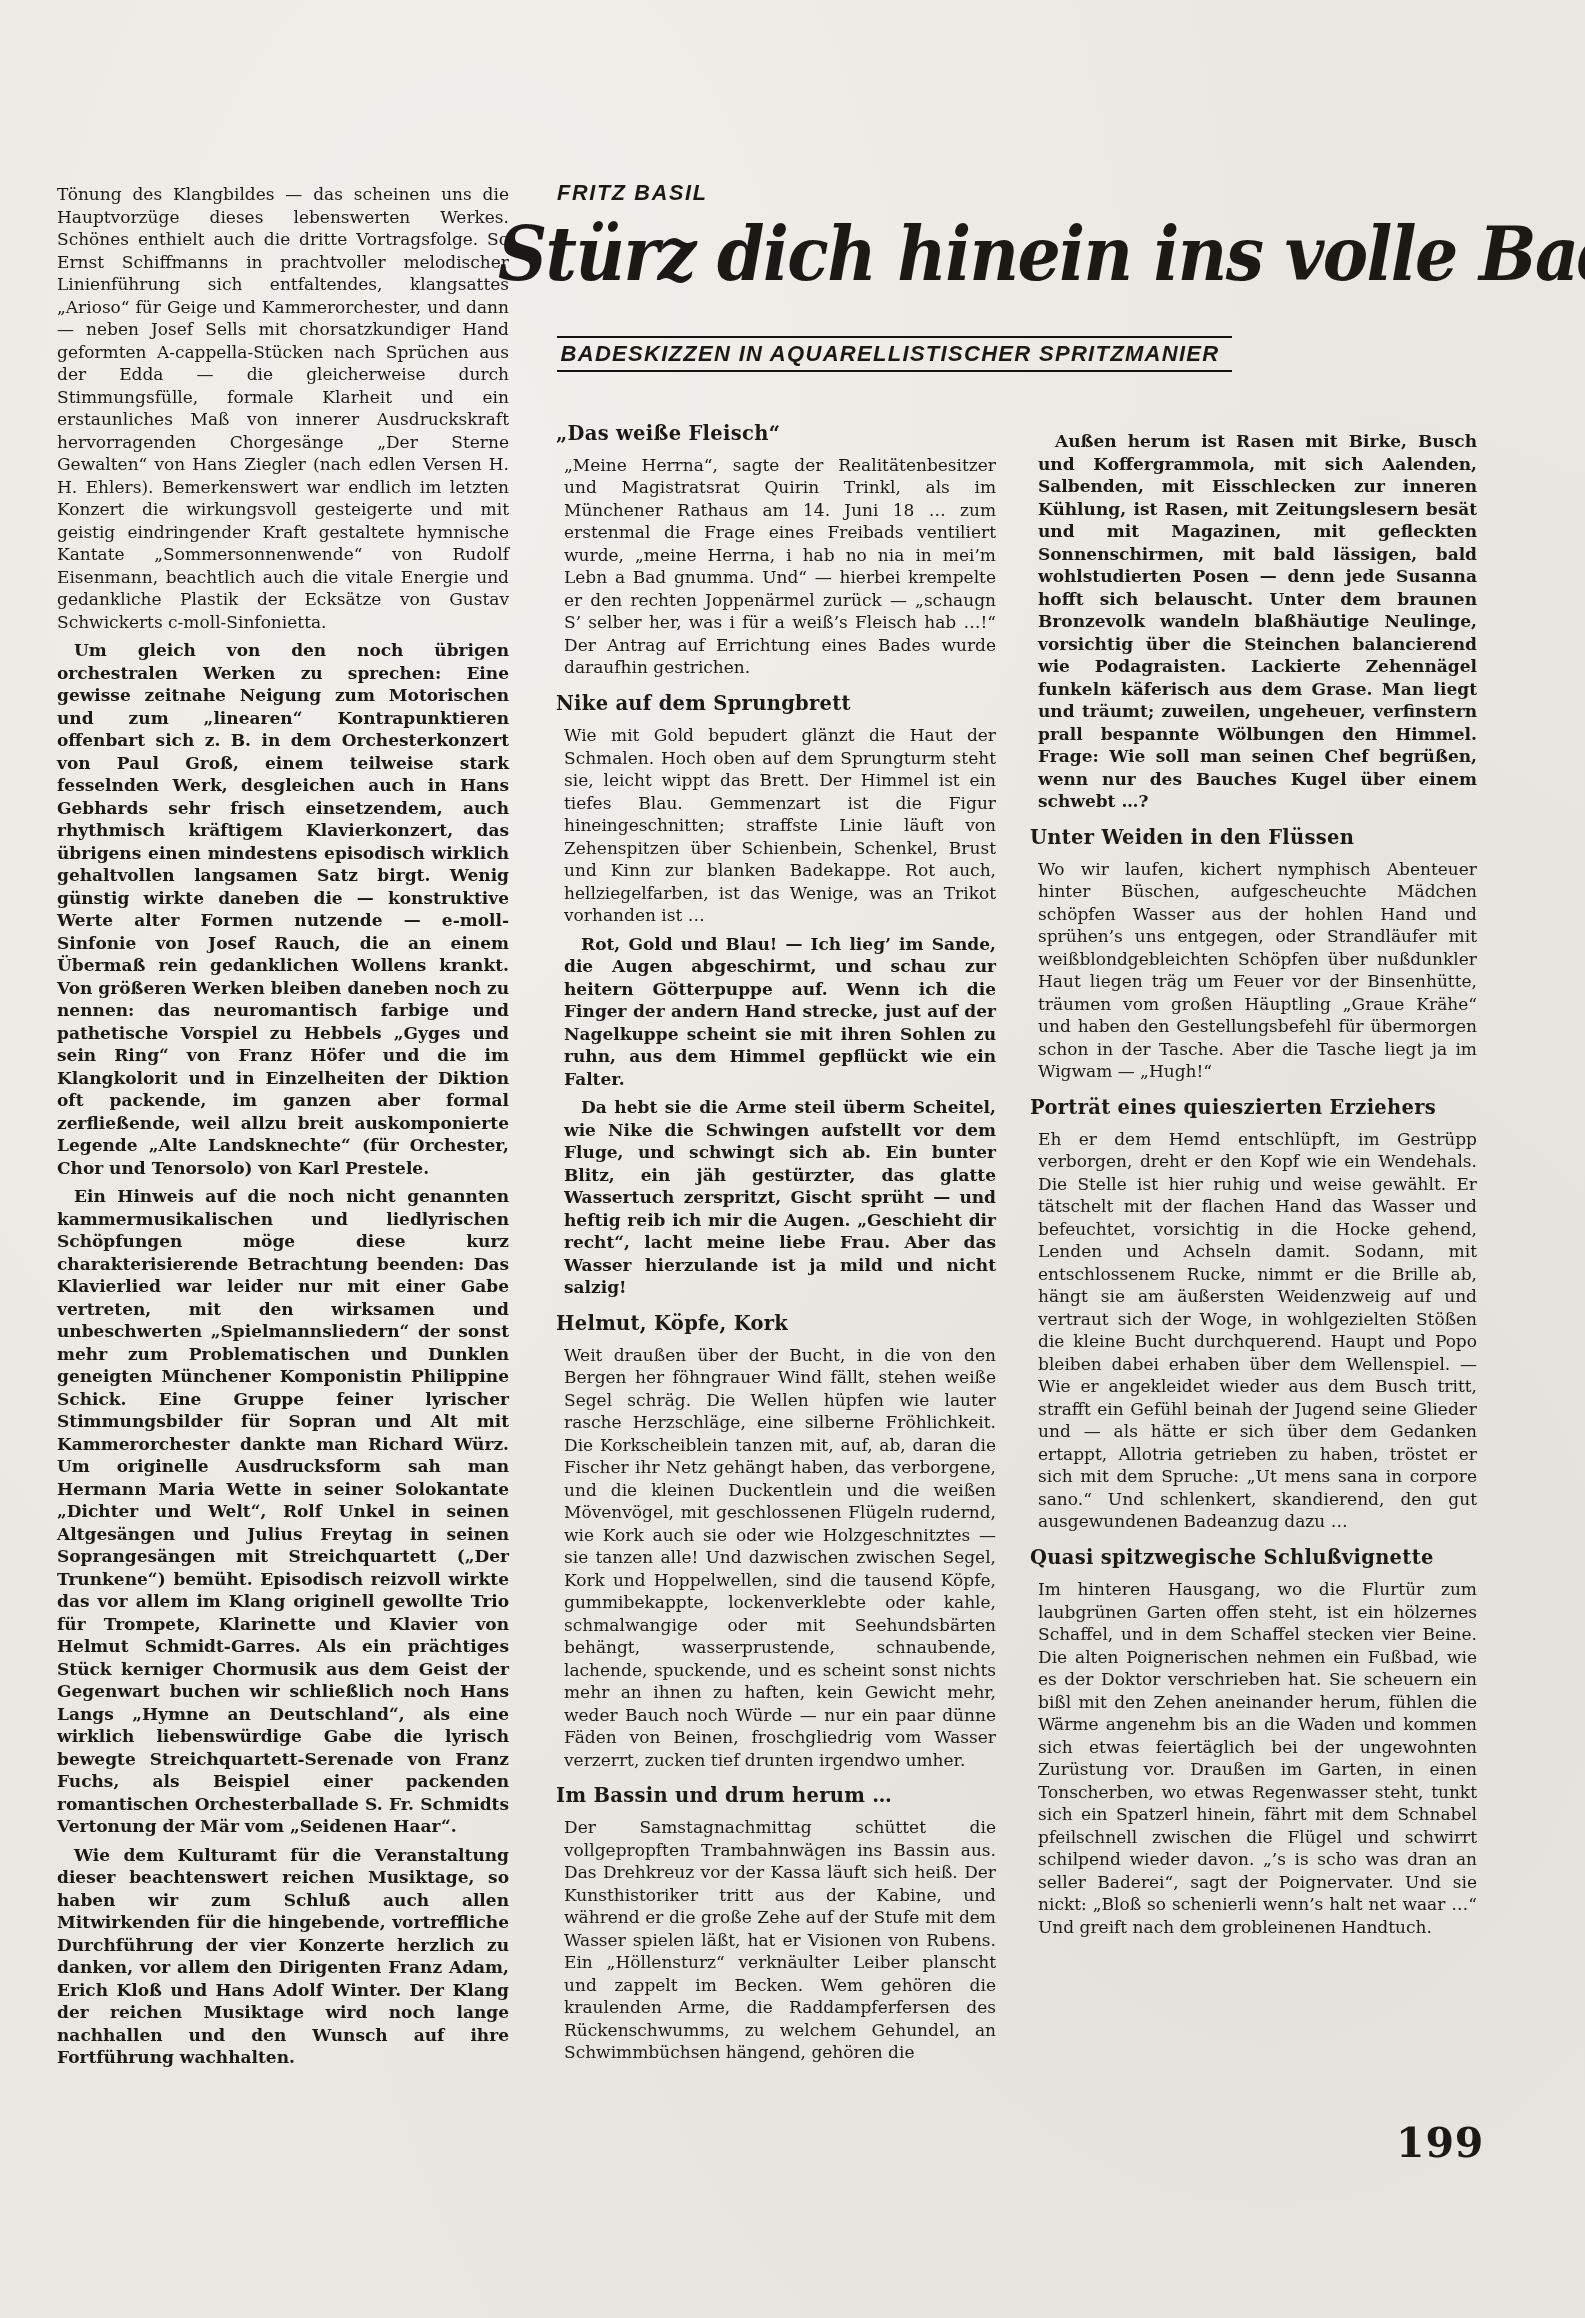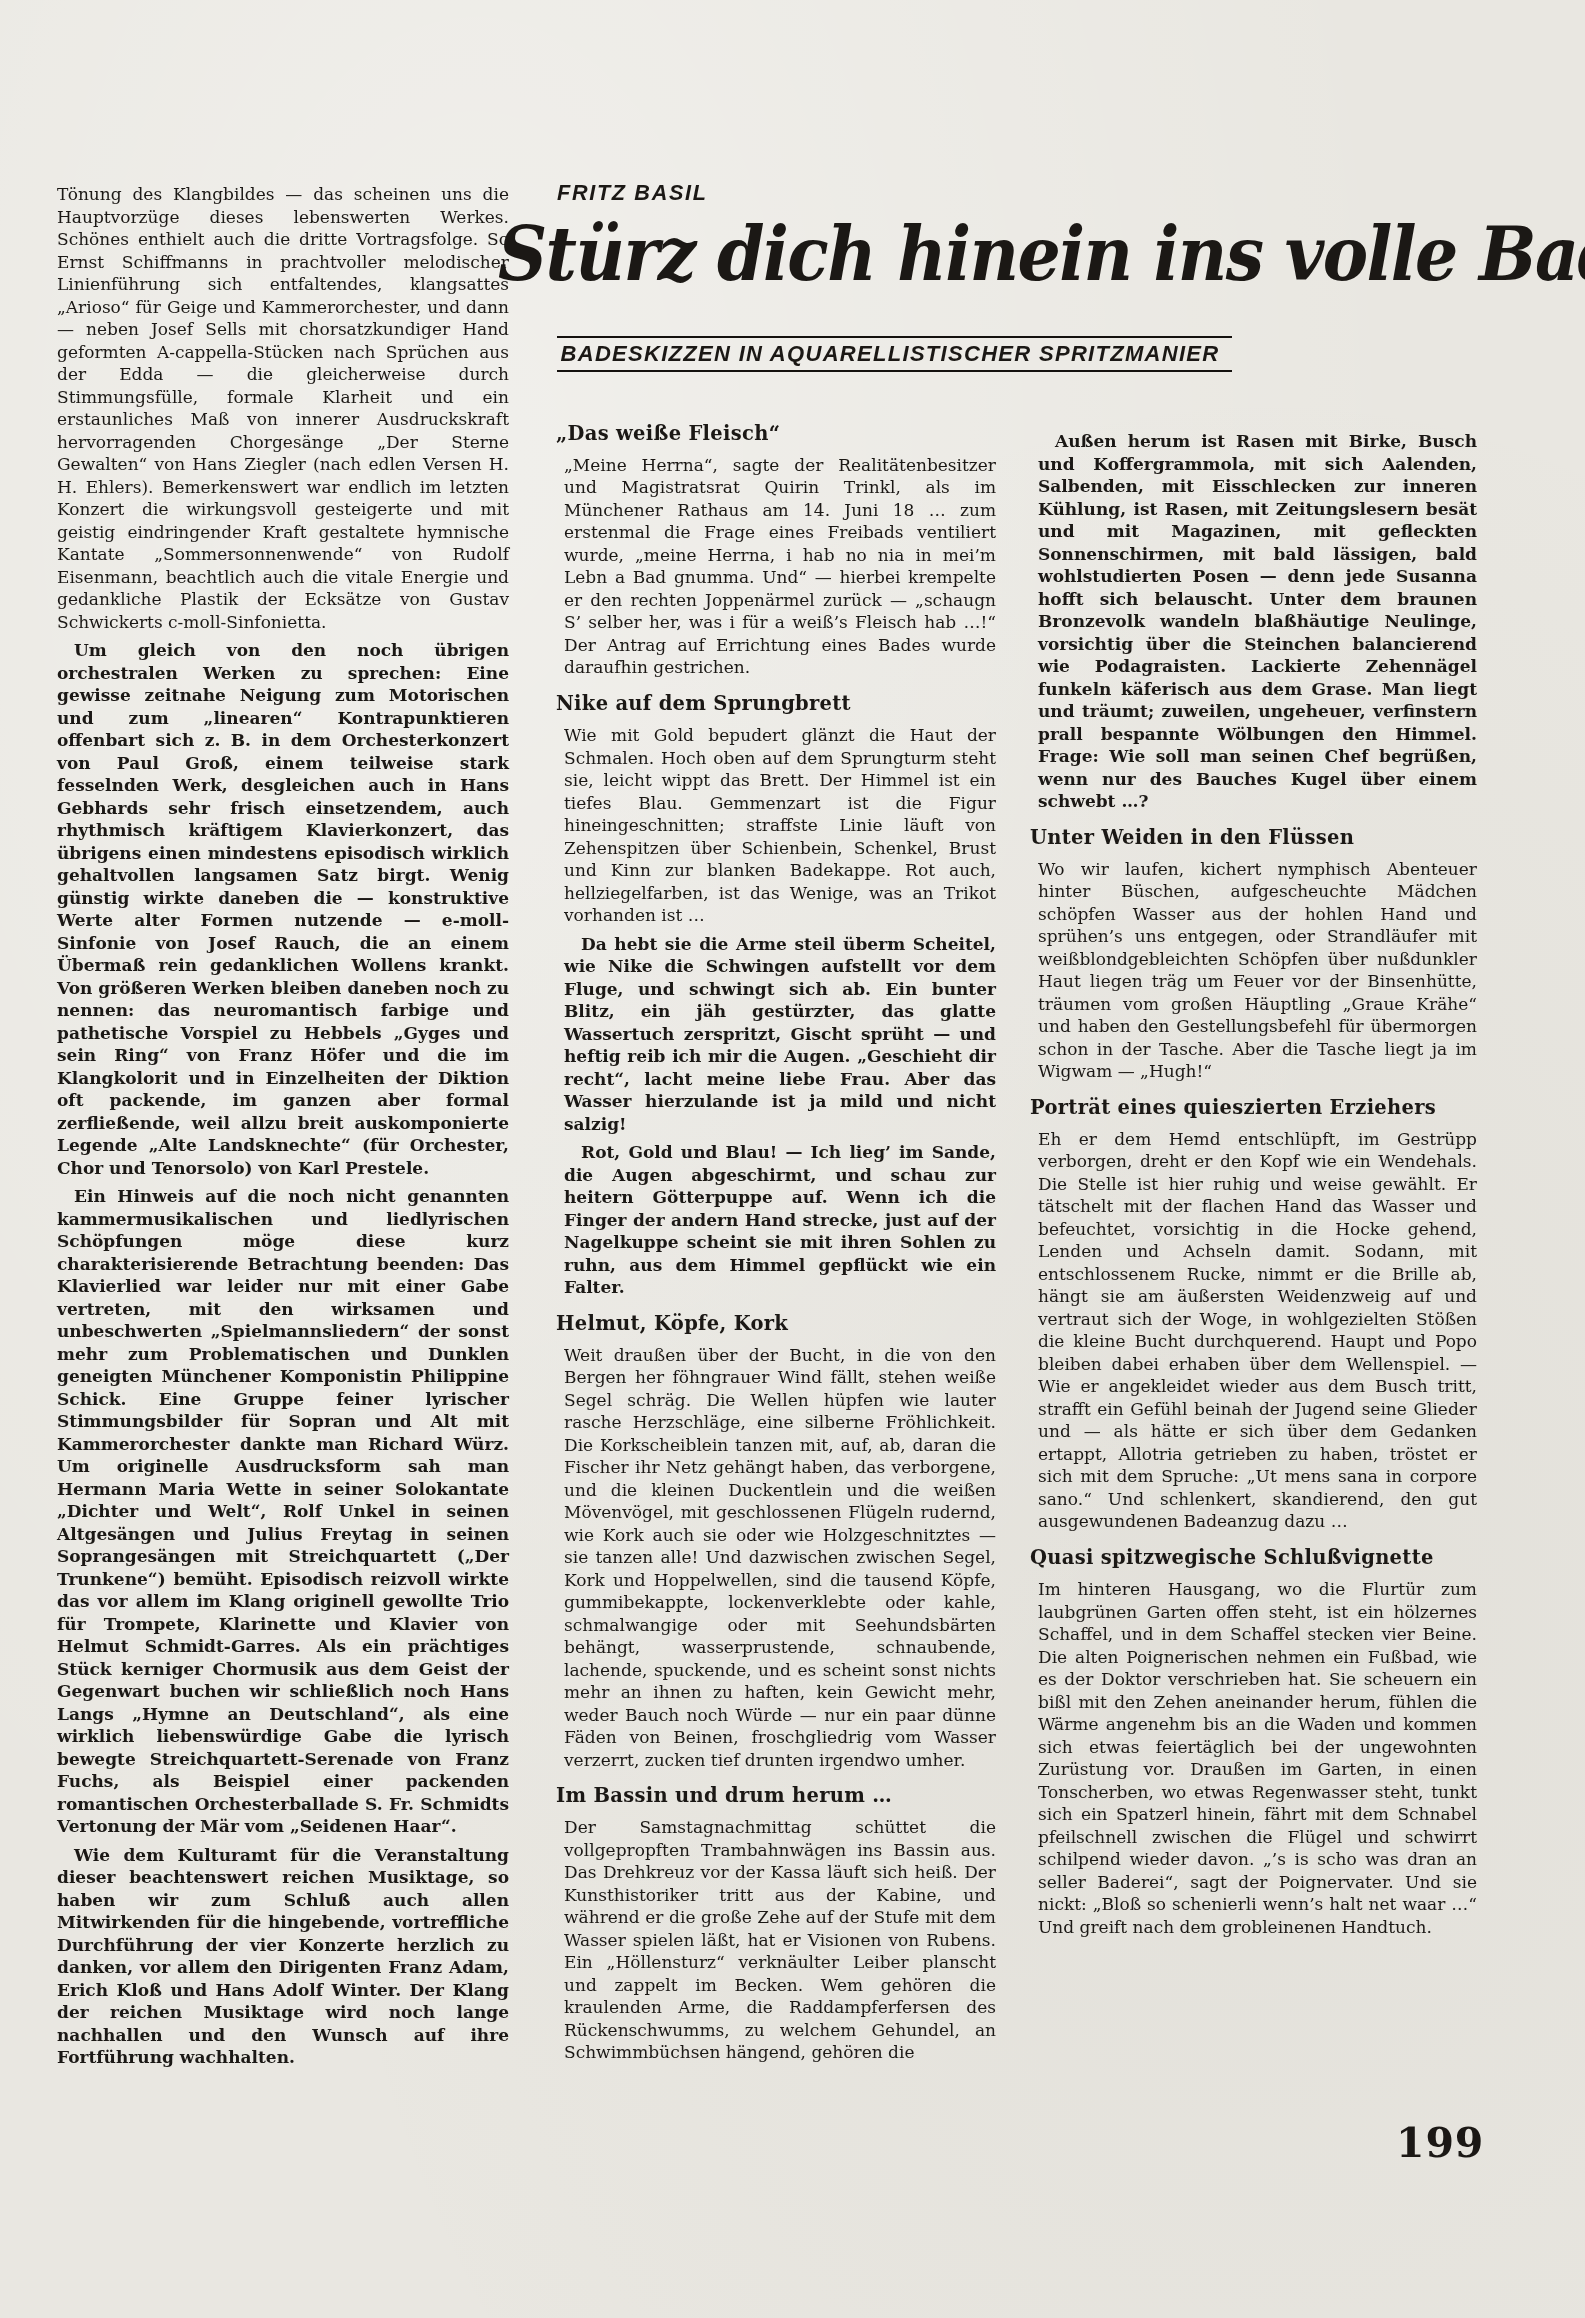--- a/index.html
+++ b/index.html
@@ -67,22 +67,22 @@
 <div class="header-author">FRITZ BASIL</div>
 <div class="script-title">Stürz dich hinein ins volle Badeleben!</div>
 <div class="header-subtitle">BADESKIZZEN IN AQUARELLISTISCHER SPRITZMANIER</div>
 
 <div class="col col-mid">
   <div class="section-heading first">„Das weiße Fleisch“</div>
   <p>„Meine Herrna“, sagte der Realitätenbesitzer und Magistratsrat Quirin Trinkl, als im Münchener Rathaus am 14. Juni 18 … zum erstenmal die Frage eines Freibads ventiliert wurde, „meine Herrna, i hab no nia in mei’m Lebn a Bad gnumma. Und“ — hierbei krempelte er den rechten Joppenärmel zurück — „schaugn S’ selber her, was i für a weiß’s Fleisch hab …!“ Der Antrag auf Errichtung eines Bades wurde daraufhin gestrichen.</p>
 
   <div class="section-heading">Nike auf dem Sprungbrett</div>
   <p>Wie mit Gold bepudert glänzt die Haut der Schmalen. Hoch oben auf dem Sprungturm steht sie, leicht wippt das Brett. Der Himmel ist ein tiefes Blau. Gemmenzart ist die Figur hineingeschnitten; straffste Linie läuft von Zehenspitzen über Schienbein, Schenkel, Brust und Kinn zur blanken Badekappe. Rot auch, hellziegelfarben, ist das Wenige, was an Trikot vorhanden ist …</p>
+  <p class="indent">Rot, Gold und Blau! — Ich lieg’ im Sande, die Augen abgeschirmt, und schau zur heitern Götterpuppe auf. Wenn ich die Finger der andern Hand strecke, just auf der Nagelkuppe scheint sie mit ihren Sohlen zu ruhn, aus dem Himmel gepflückt wie ein Falter.</p>
   <p class="indent">Da hebt sie die Arme steil überm Scheitel, wie Nike die Schwingen aufstellt vor dem Fluge, und schwingt sich ab. Ein bunter Blitz, ein jäh gestürzter, das glatte Wassertuch zerspritzt, Gischt sprüht — und heftig reib ich mir die Augen. „Geschieht dir recht“, lacht meine liebe Frau. Aber das Wasser hierzulande ist ja mild und nicht salzig!</p>
-  <p class="indent">Rot, Gold und Blau! — Ich lieg’ im Sande, die Augen abgeschirmt, und schau zur heitern Götterpuppe auf. Wenn ich die Finger der andern Hand strecke, just auf der Nagelkuppe scheint sie mit ihren Sohlen zu ruhn, aus dem Himmel gepflückt wie ein Falter.</p>
 
   <div class="section-heading">Helmut, Köpfe, Kork</div>
   <p>Weit draußen über der Bucht, in die von den Bergen her föhngrauer Wind fällt, stehen weiße Segel schräg. Die Wellen hüpfen wie lauter rasche Herzschläge, eine silberne Fröhlichkeit. Die Korkscheiblein tanzen mit, auf, ab, daran die Fischer ihr Netz gehängt haben, das verborgene, und die kleinen Duckentlein und die weißen Mövenvögel, mit geschlossenen Flügeln rudernd, wie Kork auch sie oder wie Holzgeschnitztes — sie tanzen alle! Und dazwischen zwischen Segel, Kork und Hoppelwellen, sind die tausend Köpfe, gummibekappte, lockenverklebte oder kahle, schmalwangige oder mit Seehundsbärten behängt, wasserprustende, schnaubende, lachende, spuckende, und es scheint sonst nichts mehr an ihnen zu haften, kein Gewicht mehr, weder Bauch noch Würde — nur ein paar dünne Fäden von Beinen, froschgliedrig vom Wasser verzerrt, zucken tief drunten irgendwo umher.</p>
 
   <div class="section-heading">Im Bassin und drum herum …</div>
   <p>Der Samstagnachmittag schüttet die vollgepropften Trambahnwägen ins Bassin aus. Das Drehkreuz vor der Kassa läuft sich heiß. Der Kunsthistoriker tritt aus der Kabine, und während er die große Zehe auf der Stufe mit dem Wasser spielen läßt, hat er Visionen von Rubens. Ein „Höllensturz“ verknäulter Leiber planscht und zappelt im Becken. Wem gehören die kraulenden Arme, die Raddampferfersen des Rückenschwumms, zu welchem Gehundel, an Schwimmbüchsen hängend, gehören die</p>
 </div>
 
 <div class="col col-right">
   <p class="indent">Außen herum ist Rasen mit Birke, Busch und Koffergrammola, mit sich Aalenden, Salbenden, mit Eisschlecken zur inneren Kühlung, ist Rasen, mit Zeitungslesern besät und mit Magazinen, mit gefleckten Sonnenschirmen, mit bald lässigen, bald wohlstudierten Posen — denn jede Susanna hofft sich belauscht. Unter dem braunen Bronzevolk wandeln blaßhäutige Neulinge, vorsichtig über die Steinchen balancierend wie Podagraisten. Lackierte Zehennägel funkeln käferisch aus dem Grase. Man liegt und träumt; zuweilen, ungeheuer, verfinstern prall bespannte Wölbungen den Himmel. Frage: Wie soll man seinen Chef begrüßen, wenn nur des Bauches Kugel über einem schwebt …?</p>

